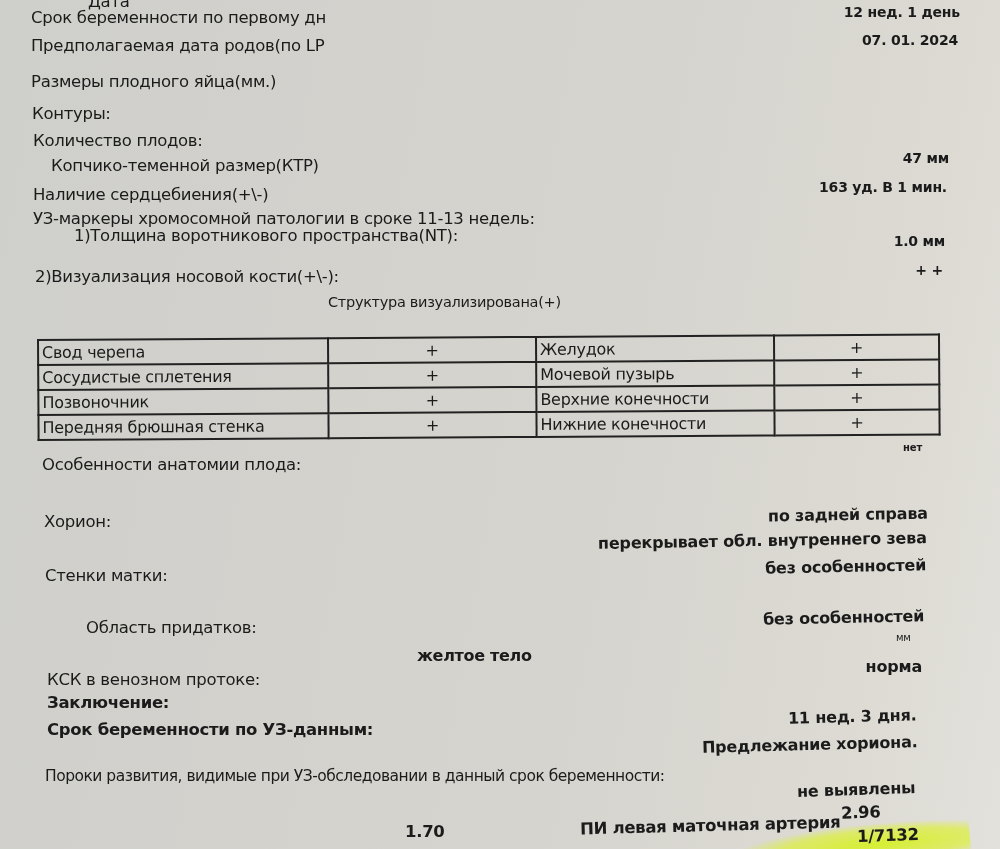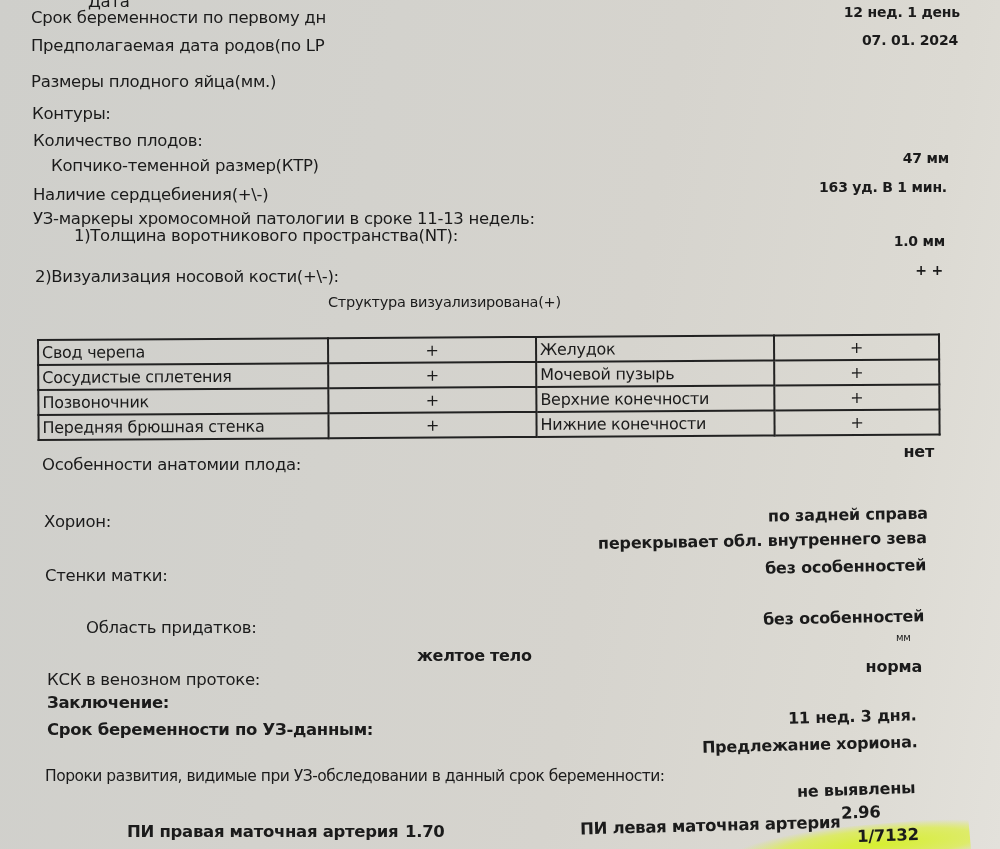--- a/index.html
+++ b/index.html
@@ -94,21 +94,21 @@
       <tr>
         <td class="name">Передняя брюшная стенка</td>
         <td class="val">+</td>
         <td class="name2">Нижние конечности</td>
         <td class="val2">+</td>
       </tr>
     </tbody>
   </table>
 
   <div class="t" style="left:42px; top:455px;">Особенности анатомии плода:</div>
-  <div class="r" style="right:66px; top:442px; font-size:16px;">нет</div>
+  <div class="r" style="right:78px; top:442px; font-size:10px;">нет</div>
 
   <div class="t" style="left:44px; top:512px;">Хорион:</div>
   <div class="r" style="right:72px; top:505px; font-size:16px; transform:rotate(-1deg);">по задней  справа</div>
   <div class="r" style="right:73px; top:531px; font-size:16px; transform:rotate(-1deg);">перекрывает обл. внутреннего зева</div>
 
   <div class="t" style="left:45px; top:566px;">Стенки матки:</div>
   <div class="r" style="right:74px; top:557px; font-size:16px; transform:rotate(-1.2deg);">без особенностей</div>
 
   <div class="t" style="left:46px; top:618px;margin-left:40px;">Область придатков:</div>
   <div class="r" style="right:76px; top:608px; font-size:16px; transform:rotate(-1.2deg);">без особенностей</div>
@@ -120,19 +120,18 @@
   <div class="t b" style="left:47px; top:693px;">Заключение:</div>
   <div class="t b" style="left:47px; top:720px;">Срок беременности по УЗ-данным:</div>
   <div class="r" style="right:83px; top:707px; font-size:16px; transform:rotate(-1.5deg);">11 нед. 3 дня.</div>
   <div class="r" style="right:83px; top:735px; font-size:16px; transform:rotate(-1.5deg);">Предлежание хориона.</div>
 
   <div class="t" style="left:45px; top:767px; font-size:15.5px; letter-spacing:-0.5px;">Пороки развития, видимые при УЗ-обследовании в данный срок беременности:</div>
   <div class="r" style="right:85px; top:780px; font-size:16px; transform:rotate(-2deg);">не выявлены</div>
 
   <div class="highlight"></div>
 
-  <div class="t b" style="left:127px; top:822px;">ПИ правая маточная артерия</div>
   <div class="t b" style="left:405px; top:822px;">1.70</div>
   <div class="t b" style="left:580px; top:816px; transform:rotate(-1.5deg);">ПИ левая маточная артерия</div>
   <div class="t b" style="left:841px; top:803px; transform:rotate(-2deg);">2.96</div>
   <div class="t b" style="left:857px; top:826px; transform:rotate(-2deg);">1/7132</div>
 
 </div>
 
 </body></html>

